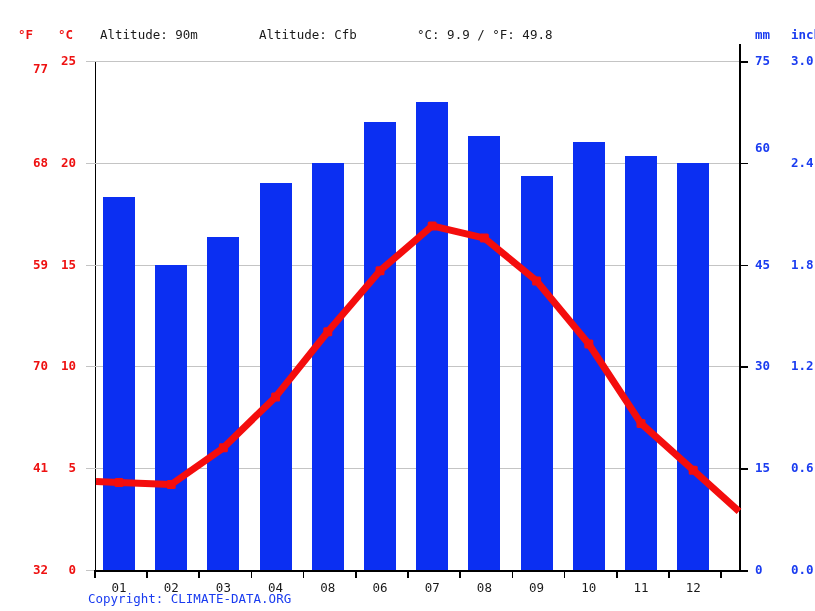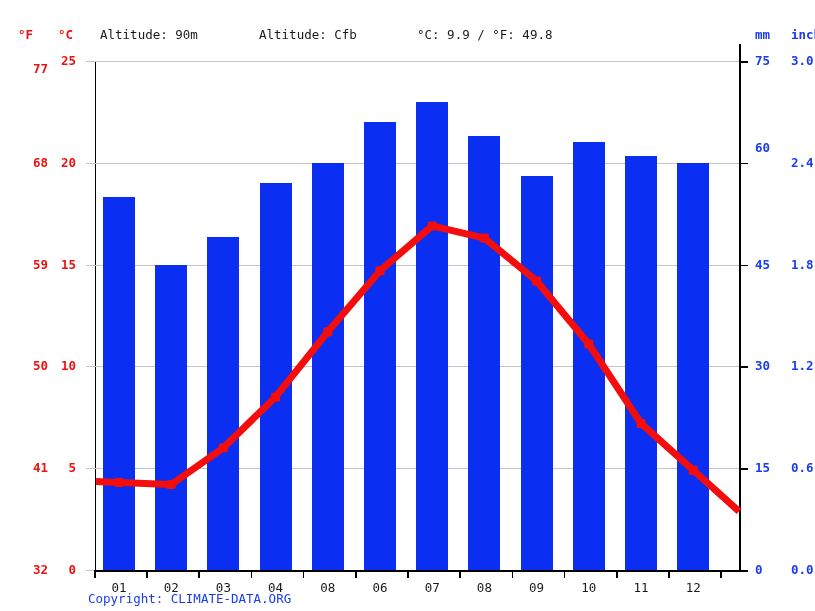--- a/index.html
+++ b/index.html
@@ -180,21 +180,21 @@
       <div class="tick-left" style="top: 468.2px;"></div>
       <div class="tick-right" style="top: 468.2px;"></div>
       <div class="tick-left" style="top: 570px;"></div>
       <div class="tick-right" style="top: 570px;"></div>
     </div>
 
   <div id="axis-label-layer">
       <div class="axlabel ax-f" style="top: 54px; margin-top: 8px;">77</div>
       <div class="axlabel ax-f" style="top: 155.8px;">68</div>
       <div class="axlabel ax-f" style="top: 257.6px;">59</div>
-      <div class="axlabel ax-f" style="top: 359.4px;">50</div>
+      <div class="axlabel ax-f" style="top: 359.4px;">70</div>
       <div class="axlabel ax-f" style="top: 461.2px;">41</div>
       <div class="axlabel ax-f" style="top: 563px;">32</div>
       <div class="axlabel ax-c" style="top: 54px;">25</div>
       <div class="axlabel ax-c" style="top: 155.8px;">20</div>
       <div class="axlabel ax-c" style="top: 257.6px;">15</div>
       <div class="axlabel ax-c" style="top: 359.4px;">10</div>
       <div class="axlabel ax-c" style="top: 461.2px;">5</div>
       <div class="axlabel ax-c" style="top: 563px;">0</div>
       <div class="axlabel ax-mm" style="top: 54px;">75</div>
       <div class="axlabel ax-mm" style="top: 141px;">60</div>

